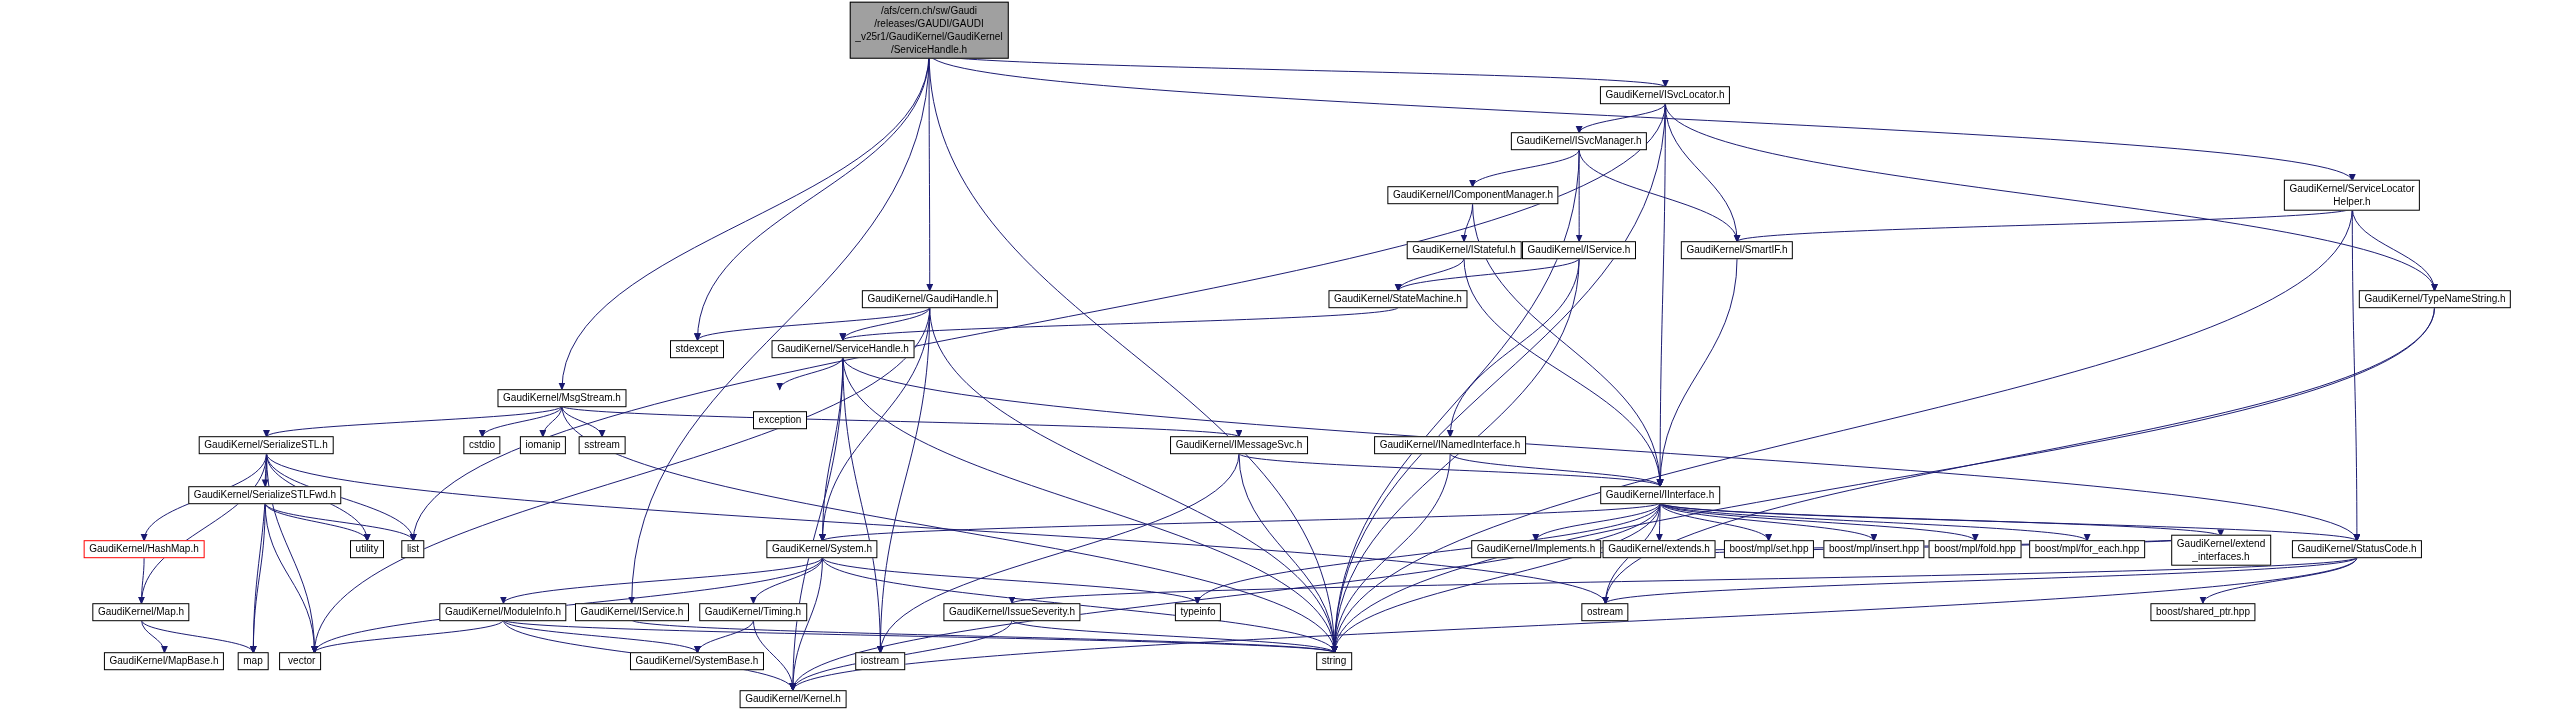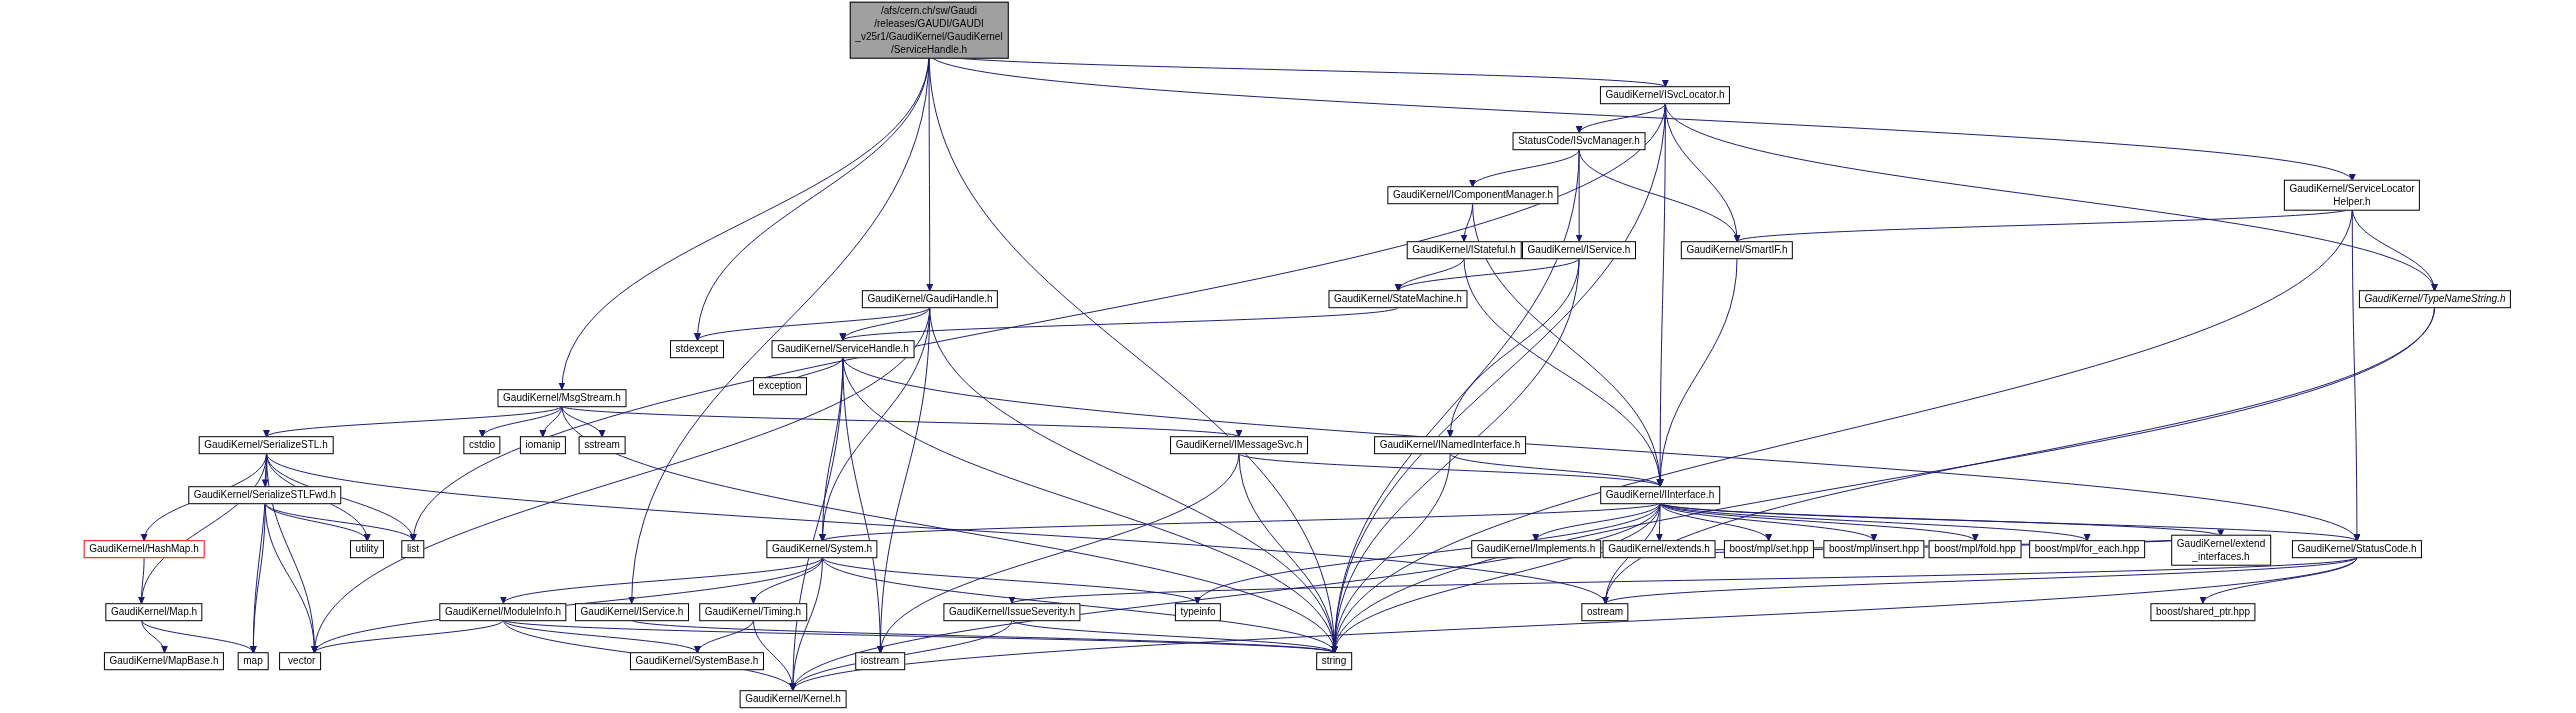--- a/index.html
+++ b/index.html
@@ -156,34 +156,34 @@
       <path d="M1145,942 C1145,990.15 1205,1000.85 1205,1049" class="edge" marker-end="url(#arrowhead)"></path>
       <path d="M1145,942 C1145,964.5 1060,969.5 1060,992" class="edge" marker-end="url(#arrowhead)"></path>
       <path d="M960,942 C960,964.5 2028,969.5 2028,992" class="edge" marker-end="url(#arrowhead)"></path>
     </svg>
 
 <div class="node main" style="left: 929px; top: 30px;">/afs/cern.ch/sw/Gaudi
 /releases/GAUDI/GAUDI
 _v25r1/GaudiKernel/GaudiKernel
 /ServiceHandle.h</div>
     <div class="node header" style="left: 1665px; top: 95px;">GaudiKernel/ISvcLocator.h</div>
-    <div class="node header" style="left: 1579px; top: 141px;">StatusCode/ISvcManager.h</div>
+    <div class="node header" style="left: 1579px; top: 141px;">GaudiKernel/ISvcManager.h</div>
     <div class="node header" style="left: 1473px; top: 195px;">GaudiKernel/IComponentManager.h</div>
     <div class="node header" style="left: 2352px; top: 195px;">GaudiKernel/ServiceLocator
 Helper.h</div>
     <div class="node header" style="left: 1464px; top: 250px;">GaudiKernel/IStateful.h</div>
     <div class="node header" style="left: 1579px; top: 250px;">GaudiKernel/IService.h</div>
     <div class="node header" style="left: 1737px; top: 250px;">GaudiKernel/SmartIF.h</div>
     <div class="node header" style="left: 1398px; top: 299px;">GaudiKernel/StateMachine.h</div>
     <div class="node header" style="left: 930px; top: 299px;">GaudiKernel/GaudiHandle.h</div>
-    <div class="node header" style="left: 2435px; top: 299px; font-style: italic;">GaudiKernel/TypeNameString.h</div>
+    <div class="node header" style="left: 2435px; top: 299px;">GaudiKernel/TypeNameString.h</div>
     <div class="node system" style="left: 697px; top: 349px;">stdexcept</div>
     <div class="node header" style="left: 843px; top: 349px;">GaudiKernel/ServiceHandle.h</div>
     <div class="node header" style="left: 562px; top: 398px;">GaudiKernel/MsgStream.h</div>
-    <div class="node system" style="left: 780px; top: 386px;">exception</div>
+    <div class="node system" style="left: 780px; top: 420px;">exception</div>
     <div class="node header" style="left: 266px; top: 445px;">GaudiKernel/SerializeSTL.h</div>
     <div class="node system" style="left: 482px; top: 445px;">cstdio</div>
     <div class="node system" style="left: 543px; top: 445px; text-align: right;">iomanip</div>
     <div class="node system" style="left: 602px; top: 445px;">sstream</div>
     <div class="node header" style="left: 1239px; top: 445px;">GaudiKernel/IMessageSvc.h</div>
     <div class="node header" style="left: 1450px; top: 445px;">GaudiKernel/INamedInterface.h</div>
     <div class="node header" style="left: 265px; top: 495px;">GaudiKernel/SerializeSTLFwd.h</div>
     <div class="node header" style="left: 1660px; top: 495px;">GaudiKernel/IInterface.h</div>
     <div class="node truncated" style="left: 144px; top: 549px;">GaudiKernel/HashMap.h</div>
     <div class="node system" style="left: 367px; top: 549px;">utility</div>
@@ -191,21 +191,21 @@
     <div class="node header" style="left: 822px; top: 549px;">GaudiKernel/System.h</div>
     <div class="node header" style="left: 1536px; top: 549px;">GaudiKernel/Implements.h</div>
     <div class="node header" style="left: 1659px; top: 549px;">GaudiKernel/extends.h</div>
     <div class="node system" style="left: 1769px; top: 549px;">boost/mpl/set.hpp</div>
     <div class="node system" style="left: 1874px; top: 549px;">boost/mpl/insert.hpp</div>
     <div class="node system" style="left: 1975px; top: 549px;">boost/mpl/fold.hpp</div>
     <div class="node system" style="left: 2087px; top: 549px;">boost/mpl/for_each.hpp</div>
     <div class="node header" style="left: 2221px; top: 550px;">GaudiKernel/extend
 _interfaces.h</div>
     <div class="node header" style="left: 2357px; top: 549px;">GaudiKernel/StatusCode.h</div>
-    <div class="node header" style="left: 154px; top: 612px;">GaudiKernel/Map.h</div>
+    <div class="node header" style="left: 141px; top: 612px;">GaudiKernel/Map.h</div>
     <div class="node header" style="left: 503px; top: 612px;">GaudiKernel/ModuleInfo.h</div>
     <div class="node header" style="left: 632px; top: 612px;">GaudiKernel/IService.h</div>
     <div class="node header" style="left: 753px; top: 612px;">GaudiKernel/Timing.h</div>
     <div class="node header" style="left: 1012px; top: 612px;">GaudiKernel/IssueSeverity.h</div>
     <div class="node system" style="left: 1198px; top: 612px;">typeinfo</div>
     <div class="node system" style="left: 1605px; top: 612px;">ostream</div>
     <div class="node system" style="left: 2203px; top: 612px;">boost/shared_ptr.hpp</div>
     <div class="node header" style="left: 164px; top: 661px;">GaudiKernel/MapBase.h</div>
     <div class="node system" style="left: 253px; top: 661px;">map</div>
     <div class="node system" style="left: 300px; top: 661px; padding-left: 8px;">vector</div>

